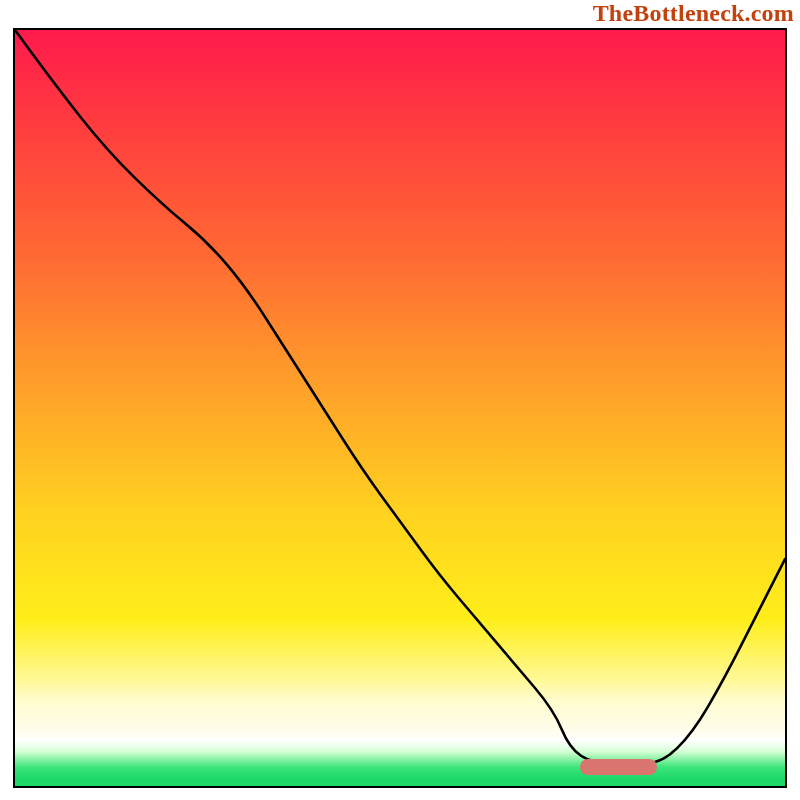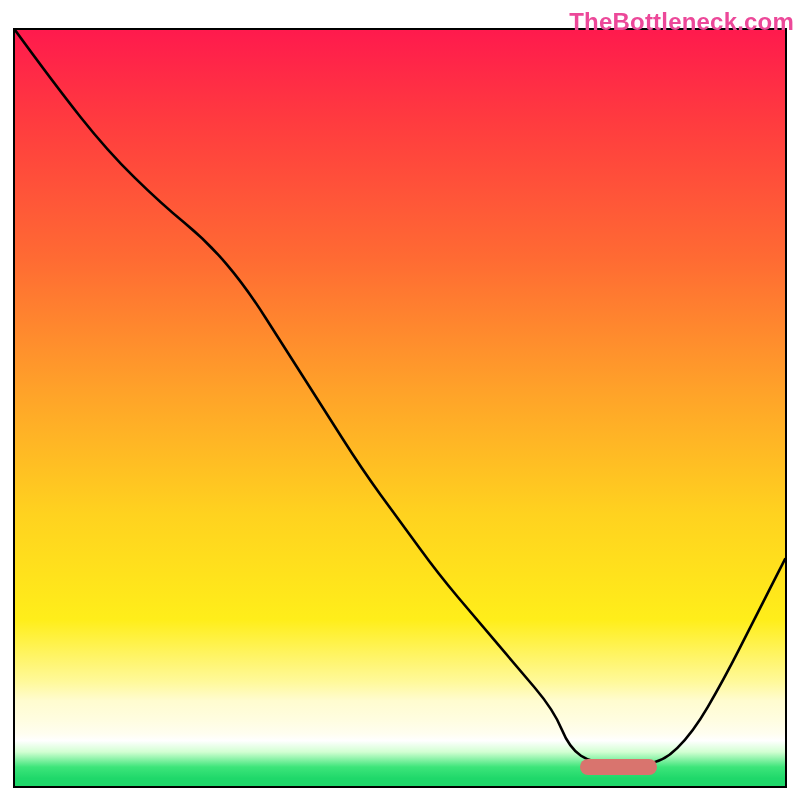--- a/index.html
+++ b/index.html
@@ -4,26 +4,26 @@
 <style>
   * { margin: 0; padding: 0; box-sizing: border-box; }
   html, body { width: 800px; height: 800px; overflow: hidden; background: #fff; }
   .chart-container {
     position: relative;
     width: 800px;
     height: 800px;
   }
   .watermark {
     position: absolute;
-    top: 8px;
+    top: 0;
     right: 6px;
-    font-family: Liberation Sans, sans-serif;
+    font-family: Liberation Serif, serif;
     font-size: 24px;
     font-weight: bold;
-    color: #ec4899;
+    color: #c2410c;
     letter-spacing: 0.2px;
     z-index: 3;
   }
   .plot-area {
     position: absolute;
     left: 13px;
     top: 28px;
     width: 774px;
     height: 760px;
     border: 2px solid #000;

